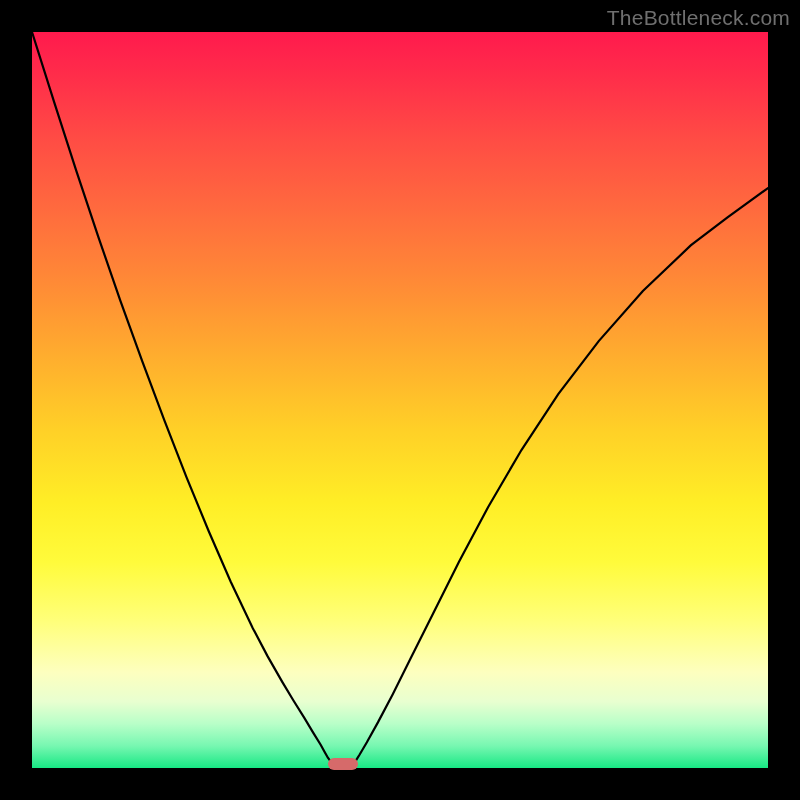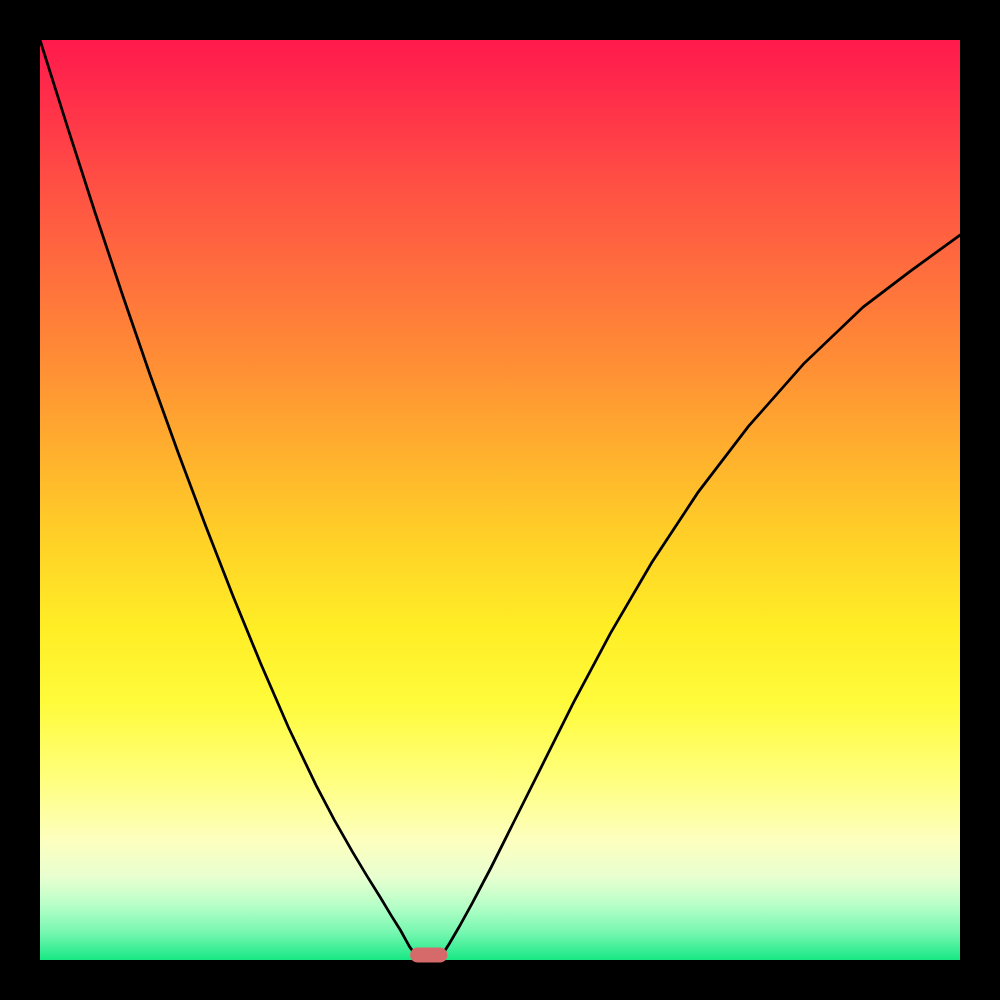--- a/index.html
+++ b/index.html
@@ -73,13 +73,14 @@
 <body>
 
 <div class="frame">
   <div class="plot-area">
     <svg class="curve" viewBox="0 0 736 736">
       <path id="left-path" fill="none" stroke="#000" stroke-width="2.2" stroke-linecap="round" d="M0.00 0.00 L22.08 69.92 L44.16 138.37 L66.24 204.61 L88.32 268.64 L110.40 329.73 L132.48 388.61 L154.56 445.28 L176.64 499.01 L198.72 549.79 L220.80 596.16 L235.52 624.13 L250.24 649.89 L261.28 668.29 L272.32 685.95 L281.15 700.67 L288.51 712.45 L292.93 720.54 L295.87 725.70 L298.08 728.64"></path>
       <path id="right-path" fill="none" stroke="#000" stroke-width="2.2" stroke-linecap="round" d="M323.84 728.64 L327.52 722.75 L334.88 710.24 L345.92 690.37 L360.64 662.40 L379.04 625.60 L401.12 581.44 L426.88 529.92 L456.32 474.72 L489.44 418.05 L526.24 362.11 L566.72 309.12 L610.88 259.07 L658.72 213.44 L695.52 185.47 L736.00 156.03"></path>
     </svg>
     <div class="marker" id="marker" style="left: 311.328px; top: 732.32px;"></div>
   </div>
+  <div class="watermark">TheBottleneck.com</div>
 </div>
 
 </body></html>

